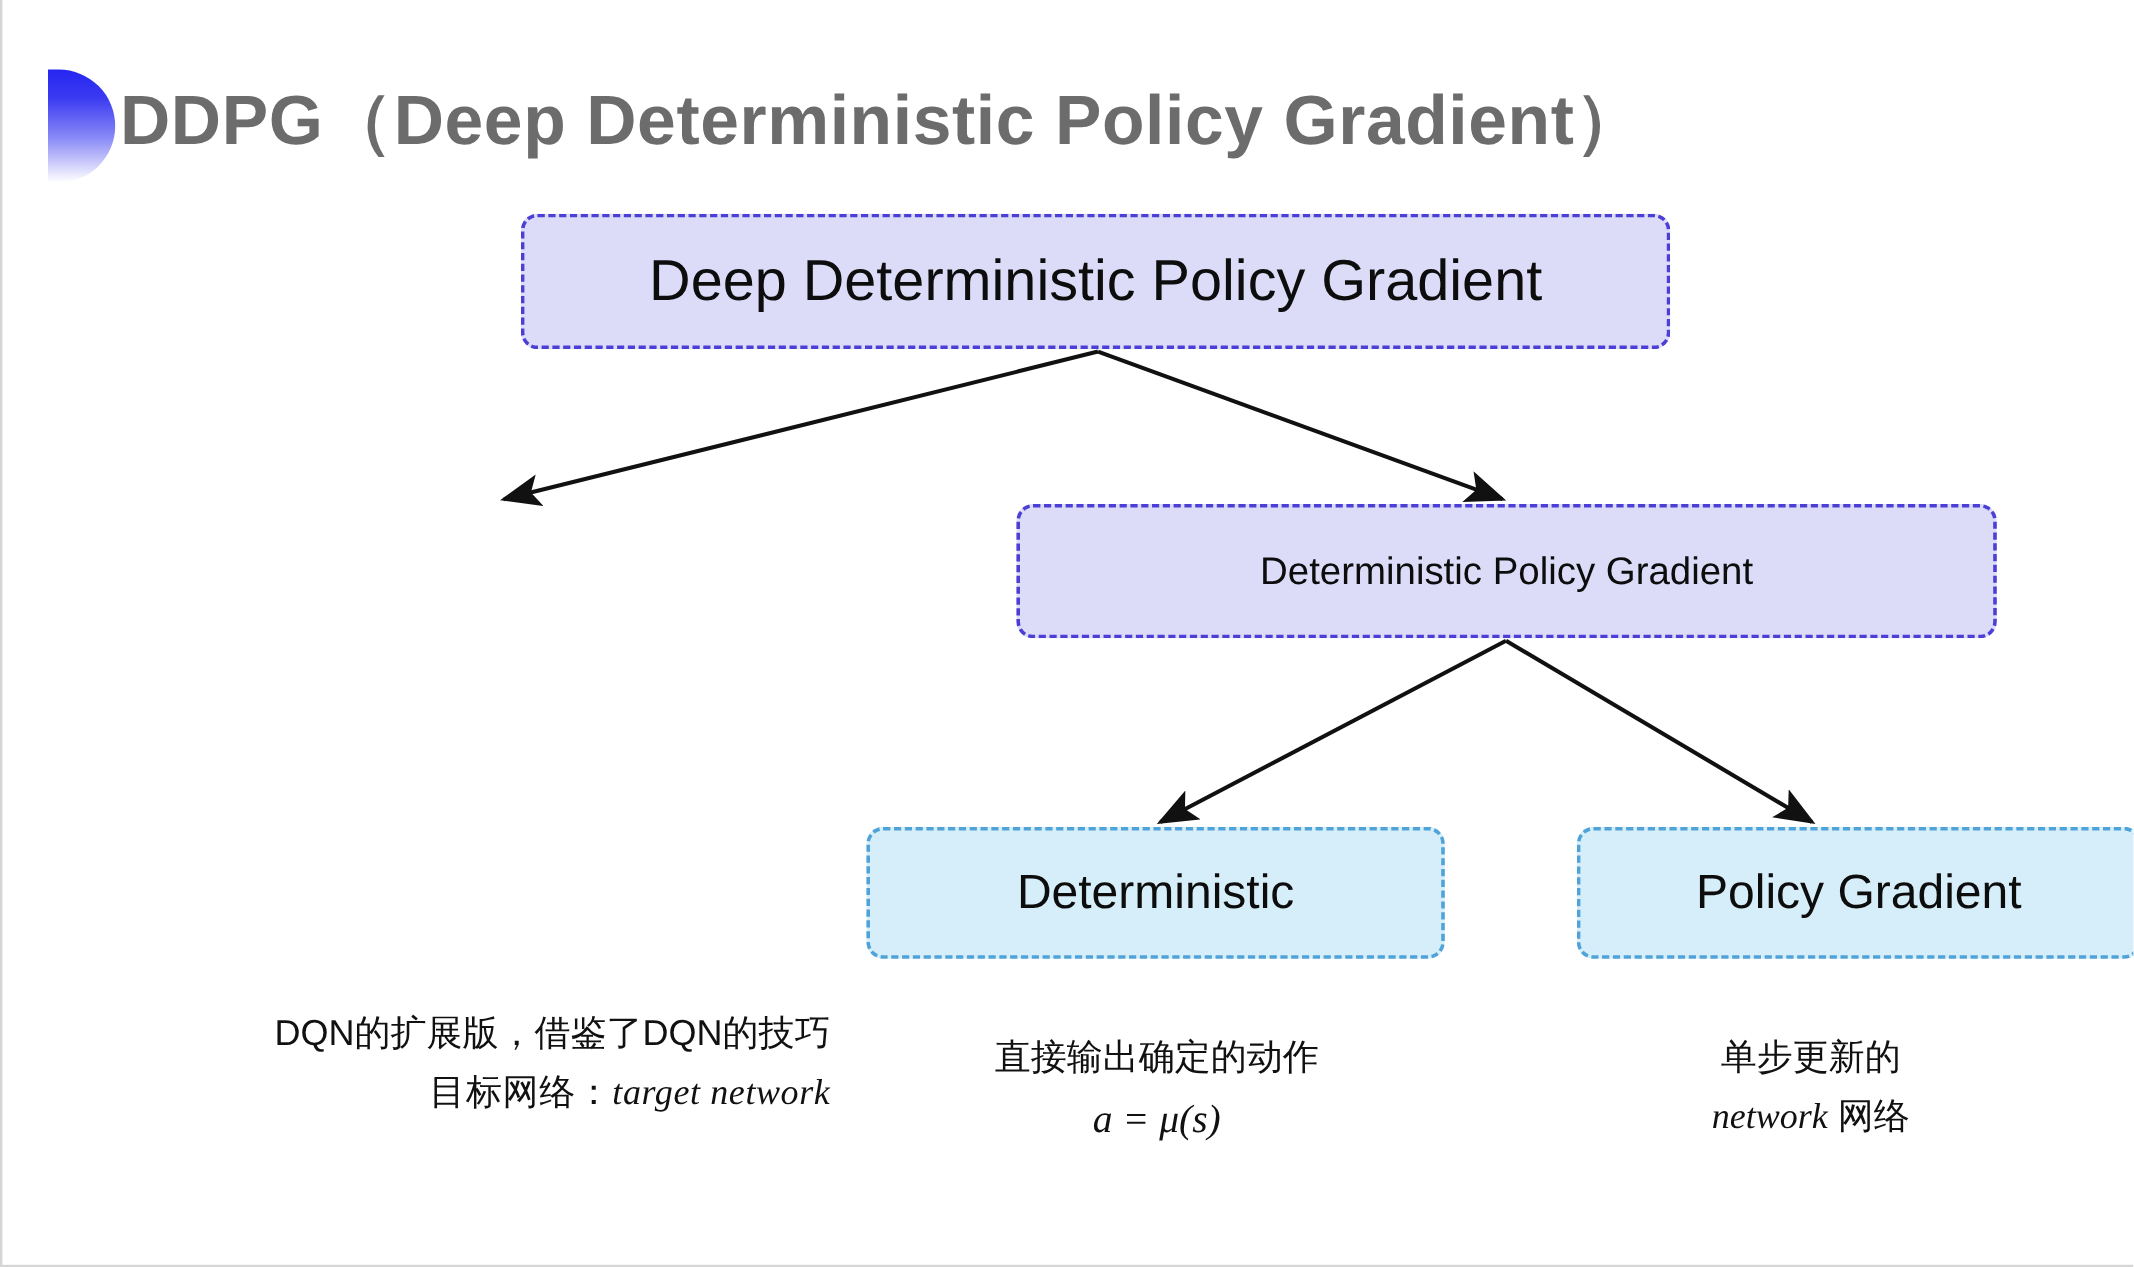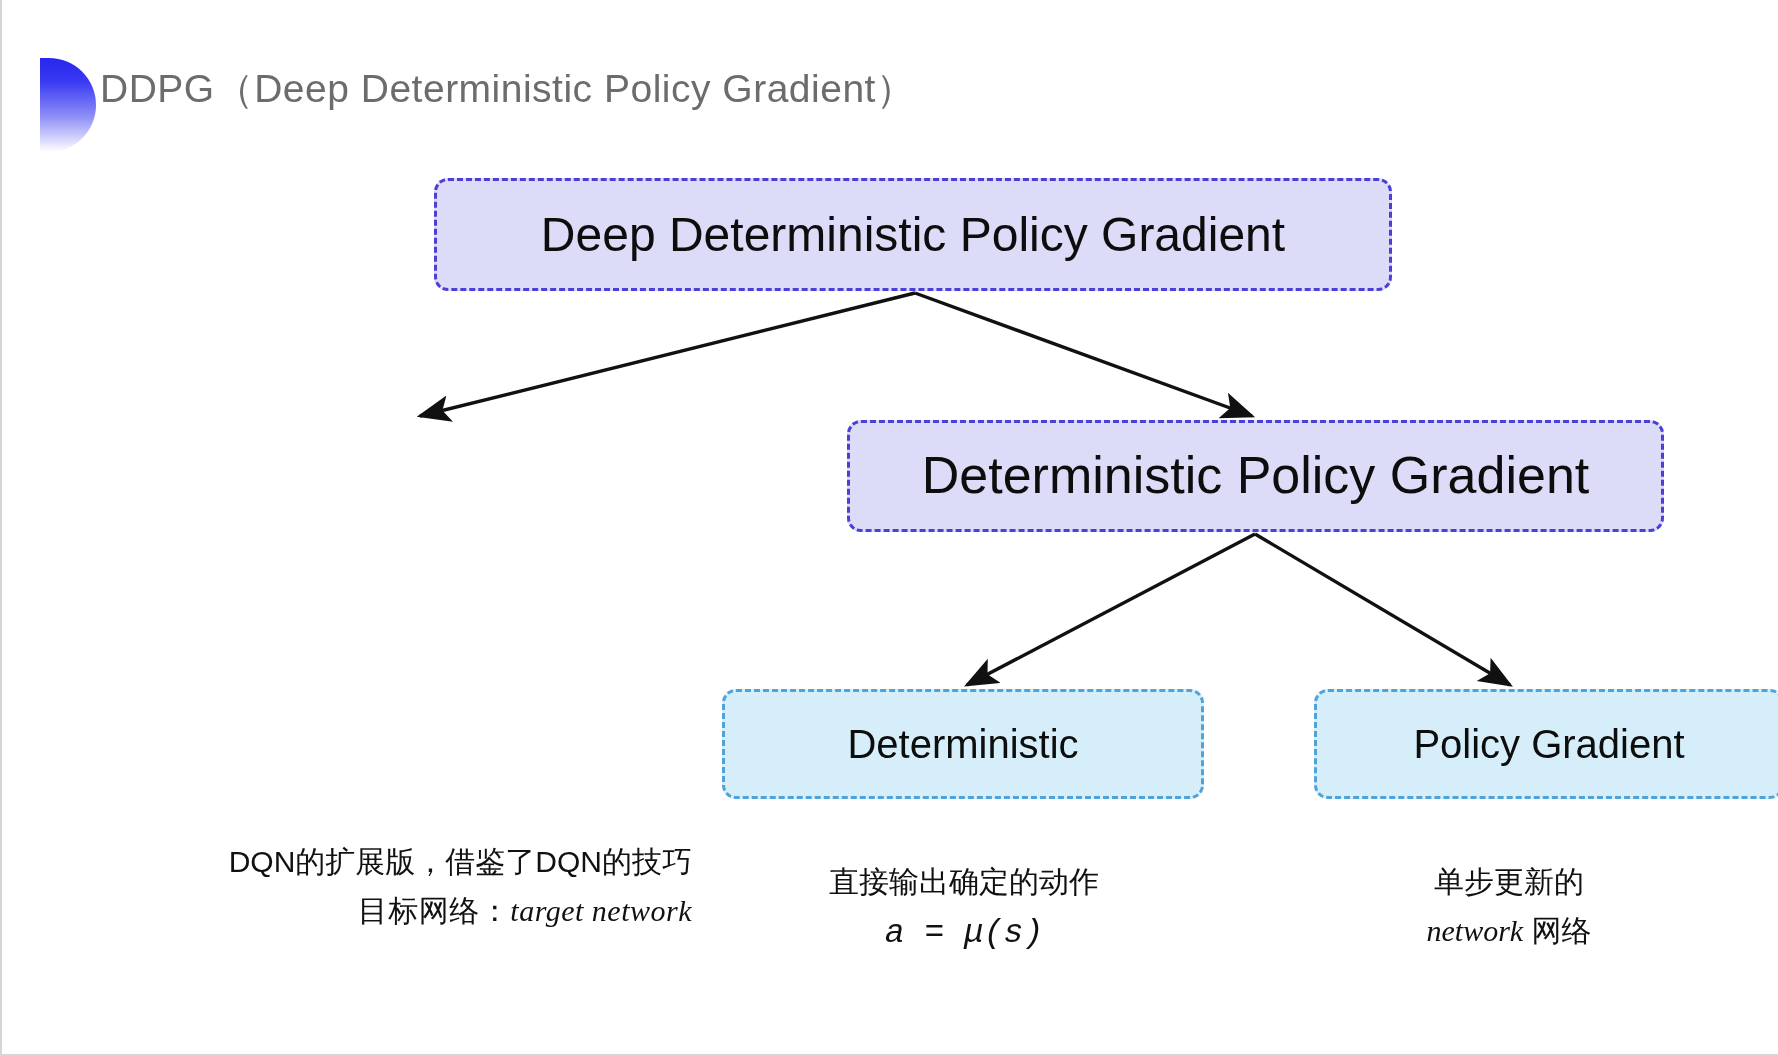--- a/index.html
+++ b/index.html
@@ -28,25 +28,25 @@
     top: 58px;
     width: 56px;
     height: 94px;
     border-radius: 0 56px 56px 0;
     background: linear-gradient(to bottom, #2626f0 0%, #3a3af2 25%, #8d8df7 62%, #ffffff 100%);
   }
   #page-title {
     position: absolute;
     left: 98px;
     top: 62px;
-    font-size: 39px;
+    font-size: 58px;
     color: #6c6c6c;
     letter-spacing: 0.5px;
     white-space: nowrap;
-    font-weight: 400;
+    font-weight: 700;
   }
 
   
   .node {
     position: absolute;
     box-sizing: border-box;
     border-radius: 14px;
     display: flex;
     align-items: center;
     justify-content: center;
@@ -58,21 +58,21 @@
     background: #dcdcf9;
     border: 3px dashed #4b3fd6;
   }
   .node-cyan {
     background: #d6eefa;
     border: 3px dashed #4fa3d8;
   }
 
   #node-root   { left: 432px; top: 178px; width: 958px; height: 113px; font-size: 48px; }
   #node-deep   { left: 172px; top: 420px; width: 468px; height: 112px; font-size: 40px; }
-  #node-dpg    { left: 845px; top: 420px; width: 817px; height: 112px; font-size: 52px; }
+  #node-dpg    { left: 845px; top: 420px; width: 817px; height: 112px; font-size: 32px; }
   #node-det    { left: 720px; top: 689px; width: 482px; height: 110px; font-size: 40px; }
   #node-pg     { left: 1272px; top: 689px; width: 470px; height: 110px; font-size: 40px; margin-left: 40px; }
 
   
   #arrows {
     position: absolute;
     left: 0;
     top: 0;
     width: 1778px;
     height: 1056px;
@@ -84,21 +84,21 @@
     position: absolute;
     color: #111111;
     line-height: 1.62;
   }
   .cap-line { white-space: nowrap; }
   .mono-it {
     font-family: "Liberation Serif", serif;
     font-style: italic;
   }
   .math {
-    font-family: Liberation Mono, monospace;
+    font-family: Liberation Serif, serif;
     font-style: italic;
   }
 
   #caption-deep {
     left: 150px;
     top: 838px;
     width: 540px;
     font-size: 30px;
     text-align: right;
   }

